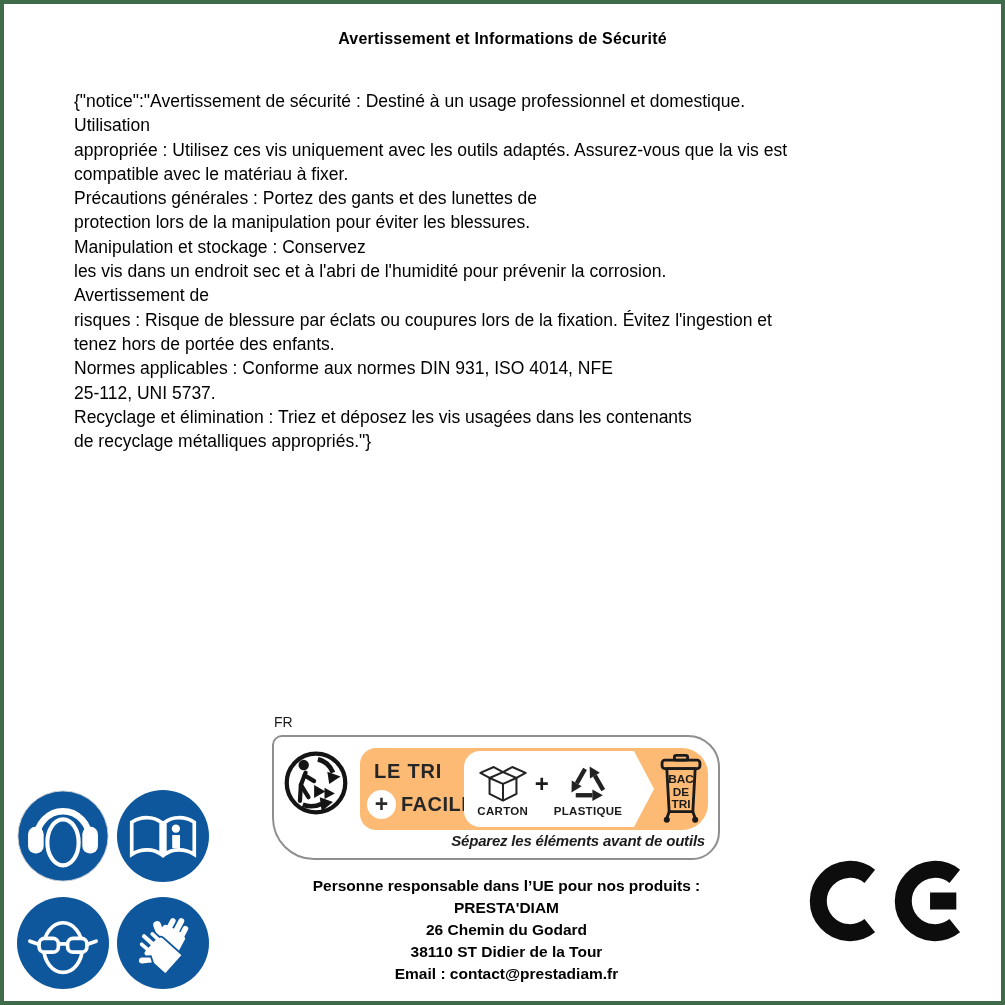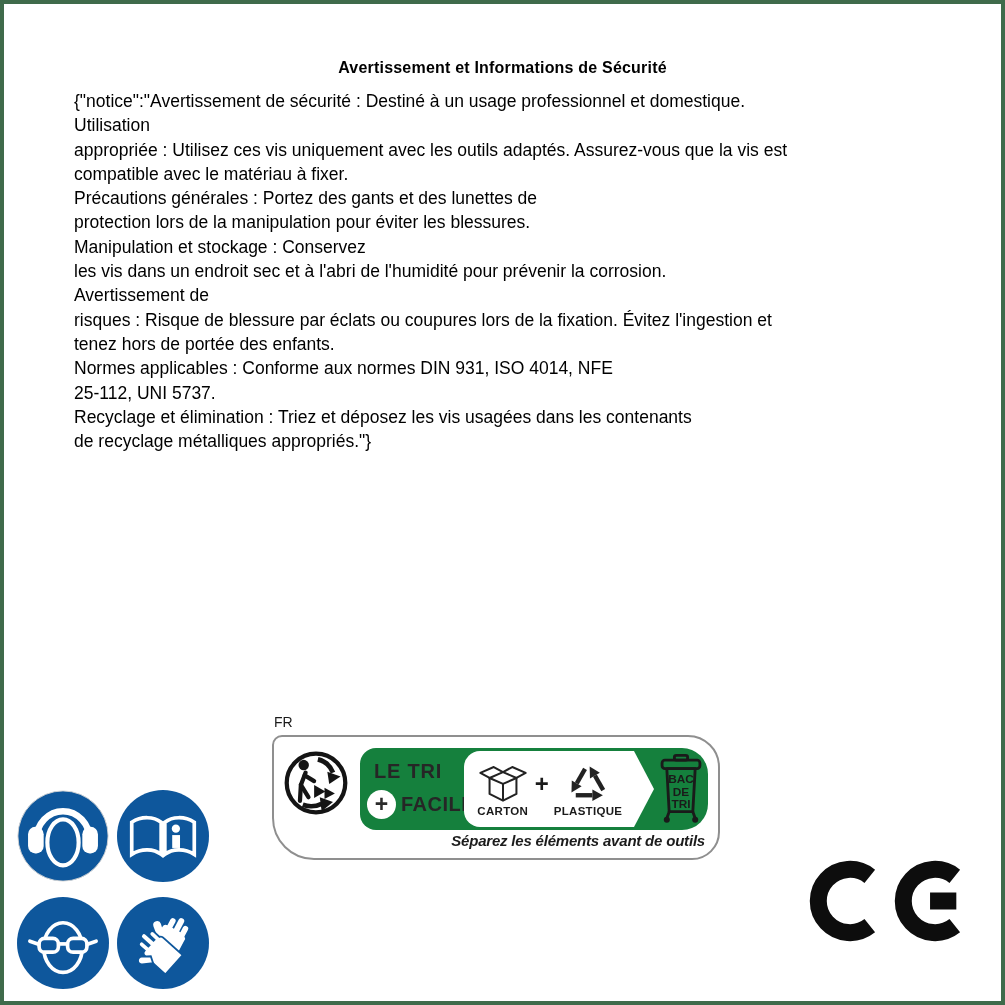--- a/index.html
+++ b/index.html
@@ -1,33 +1,33 @@
 <!DOCTYPE html>
 <html><head>
 <meta charset="utf-8">
 <style>
   html,body{margin:0;padding:0;background:#fff;}
   .page{position:relative;width:1005px;height:1005px;box-sizing:border-box;
         border:4px solid #3f6b4b;background:#fff;overflow:hidden;
         font-family:"Liberation Sans",sans-serif;color:#000;}
   .title{position:absolute;top:26px;left:0;right:0;text-align:center;
-         font-size:16px;font-weight:bold;letter-spacing:.2px;margin-top:29px;}
+         font-size:16px;font-weight:bold;letter-spacing:.2px;}
   .notice{position:absolute;left:70px;top:85px;width:840px;font-size:17.5px;
           line-height:24.3px;white-space:pre-line;}
   .picto-grid{position:absolute;left:13px;top:786px;display:grid;
               grid-template-columns:92px 92px;grid-auto-rows:92px;
               column-gap:8px;row-gap:15px;}
   .picto{width:92px;height:92px;display:block;}
   .fr{position:absolute;left:270px;top:710px;font-weight:normal;font-size:14px;color:#1a1a1a;}
   .tri-label{position:absolute;left:268px;top:731px;width:448px;height:125px;
              background:#fff;border:2px solid #8f8f8f;box-sizing:border-box;
              border-radius:10px 32px 28px 42px;}
   .triman{position:absolute;left:8px;top:12px;}
   .strip{position:absolute;left:86px;top:11px;width:348px;height:82px;
-         background:#15803d;border-radius:16px 26px 26px 16px;}
+         background:#fdba74;border-radius:16px 26px 26px 16px;}
   .badge-l1{position:absolute;left:14px;top:12px;font-size:20px;font-weight:800;
             color:#262626;letter-spacing:.8px;}
   .plus-circle{position:absolute;left:7px;top:42px;width:29px;height:29px;background:#fff;
                border-radius:50%;display:flex;align-items:center;justify-content:center;
                font-size:23px;font-weight:800;color:#2b2b2b;line-height:1;}
   .badge-l2{position:absolute;left:41px;top:45px;font-size:20px;font-weight:800;
             color:#262626;letter-spacing:.5px;}
   .white-panel{position:absolute;left:104px;top:3px;width:170px;height:76px;background:#fff;
                border-radius:16px 0 0 16px;display:flex;align-items:center;
                justify-content:center;gap:5px;}
@@ -176,20 +176,27 @@
           <text x="23" y="31">BAC</text>
           <text x="23" y="44">DE</text>
           <text x="23" y="57">TRI</text>
         </g>
       </svg>
     </div>
 
     <div class="caption">Séparez les éléments avant de outils</div>
   </div>
 
+  <div class="responsible">
+    <div>Personne responsable dans l’UE pour nos produits :</div>
+    <div>PRESTA'DIAM</div>
+    <div>26 Chemin du Godard</div>
+    <div>38110 ST Didier de la Tour</div>
+    <div>Email : contact@prestadiam.fr</div>
+  </div>
 
   <svg class="ce" width="170" height="100" viewBox="0 0 220 110">
     <g fill="none" stroke="#0d0d0d" stroke-width="22">
       <path d="M89,23 A41,41 0 1 0 89,87"></path>
       <path d="M199,23 A41,41 0 1 0 199,87"></path>
       <path d="M167,55 L201,55"></path>
     </g>
   </svg>
 
 </div>

